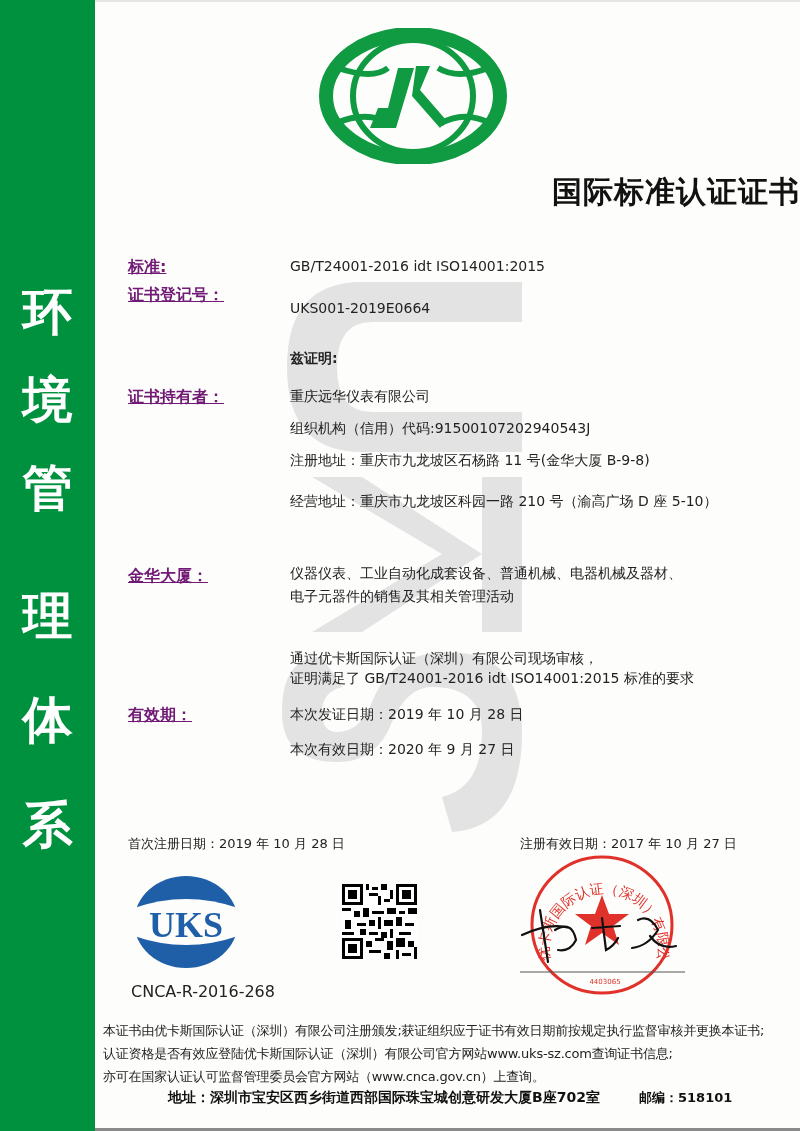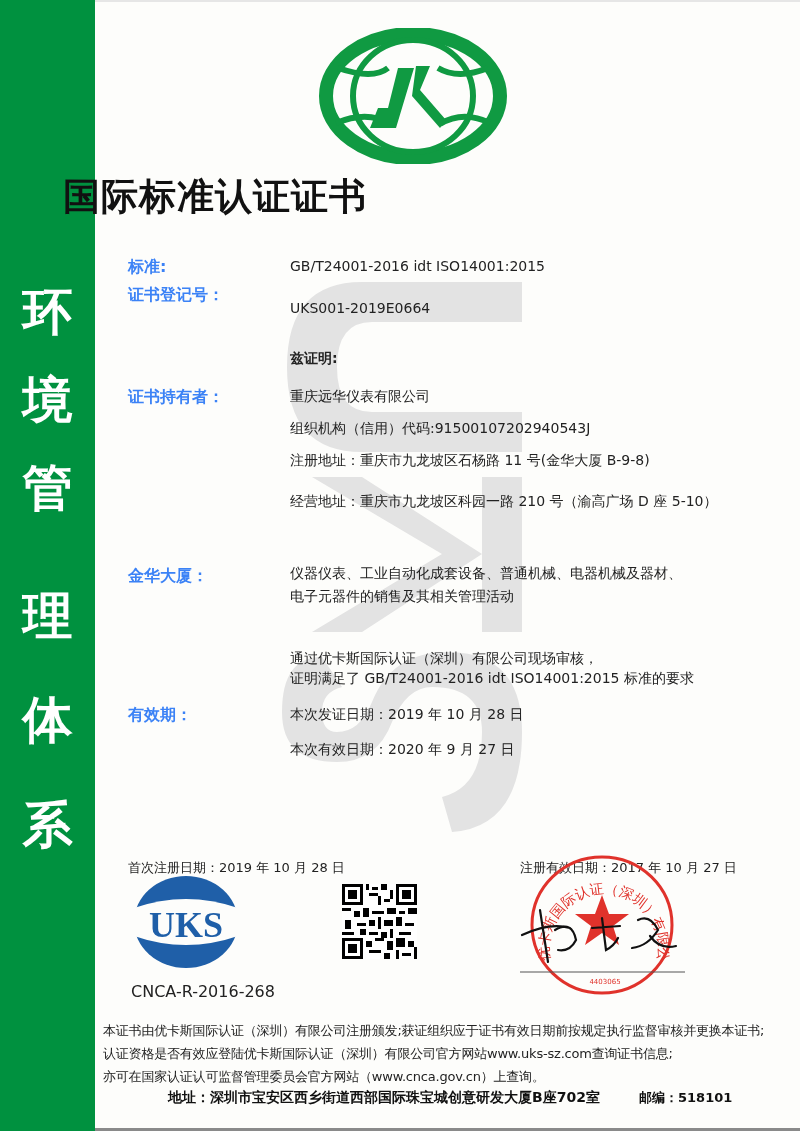--- a/index.html
+++ b/index.html
@@ -15,38 +15,38 @@
       color: #ffffff; font-size: 50px; font-weight: bold; line-height: 60px;
     }
 
     .page-edge-top { position:absolute; left:95px; top:0; width:705px; height:2px; background:#e6e6e6; }
     .page-edge-bottom { position:absolute; left:95px; bottom:0; width:705px; height:3px; background:#8a8a8a; }
 
     .logo { position: absolute; left: 318px; top: 28px; width: 190px; height: 136px; }
 
     .title {
       position: absolute; left: 0; right: 0; top: 172px; padding-left: 95px;
-      text-align: left; font-size: 37px; font-weight: bold; letter-spacing: 1px; color: #111; margin-left: 48px;
+      text-align: right; font-size: 30px; font-weight: bold; letter-spacing: 1px; color: #111;
     }
     .title span { display: inline-block; margin-left: -80px; }
 
     .watermark {
       position: absolute; left: 282px; top: 282px; width: 240px; height: 550px;
       pointer-events: none;
     }
 
     .label {
-      position: absolute; left: 128px; font-size: 16px; font-weight: bold; color: #3b82f6;
+      position: absolute; left: 128px; font-size: 16px; font-weight: bold; color: #701a75; text-decoration: underline;
     }
     .value {
       position: absolute; left: 290px; font-size: 14px; color: #222; white-space: nowrap;
     }
     .value.bold { font-weight: bold; }
 
-    .small { position: absolute; font-size: 13px; color: #222; white-space: nowrap; margin-top: 24px; }
+    .small { position: absolute; font-size: 13px; color: #222; white-space: nowrap; }
 
     .uks-logo { position: absolute; left: 130px; top: 872px; width: 112px; height: 100px; }
     .cnca { position: absolute; left: 131px; top: 982px; font-size: 16px; color: #222; }
 
     .qr { position: absolute; left: 342px; top: 884px; width: 75px; height: 75px; }
 
     .stamp { position: absolute; left: 510px; top: 850px; width: 180px; height: 150px; }
 
     .footer-line { position: absolute; left: 103px; font-size: 13px; color: #222; white-space: nowrap; letter-spacing: -0.2px; }
     .footer-addr { position: absolute; left: 168px; top: 1089px; font-size: 14px; font-weight: bold; color: #111; white-space: nowrap; }

